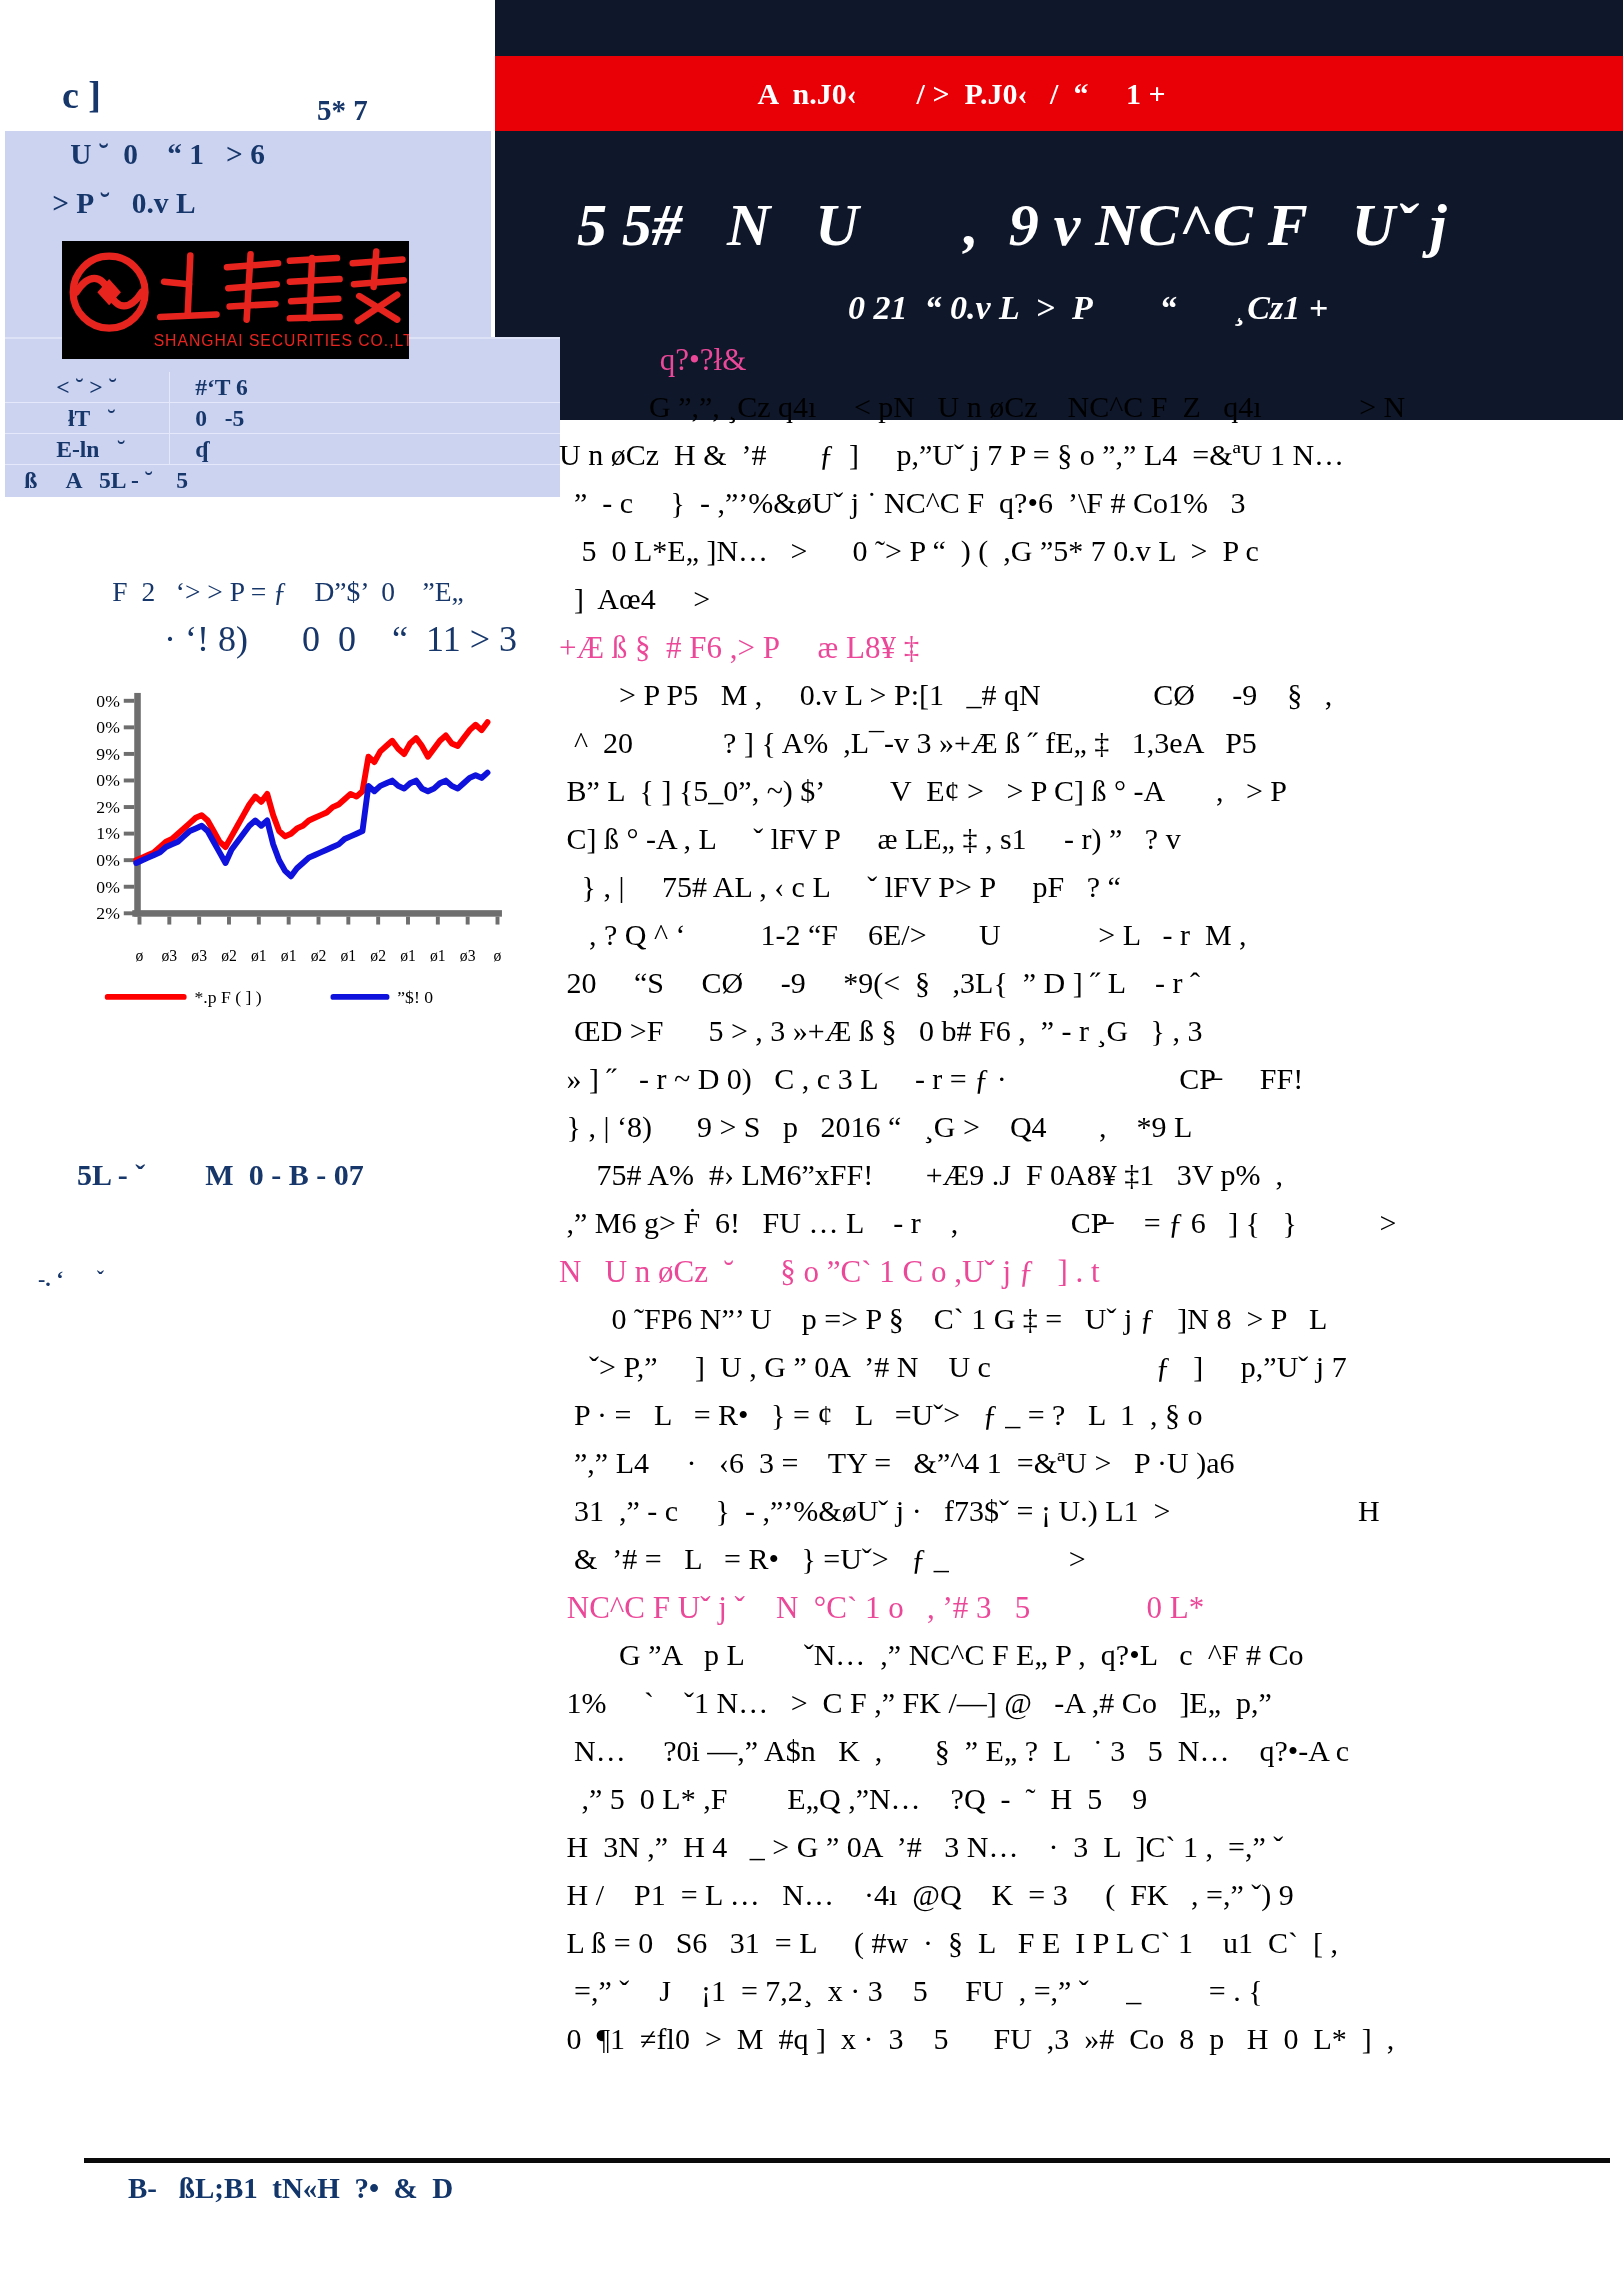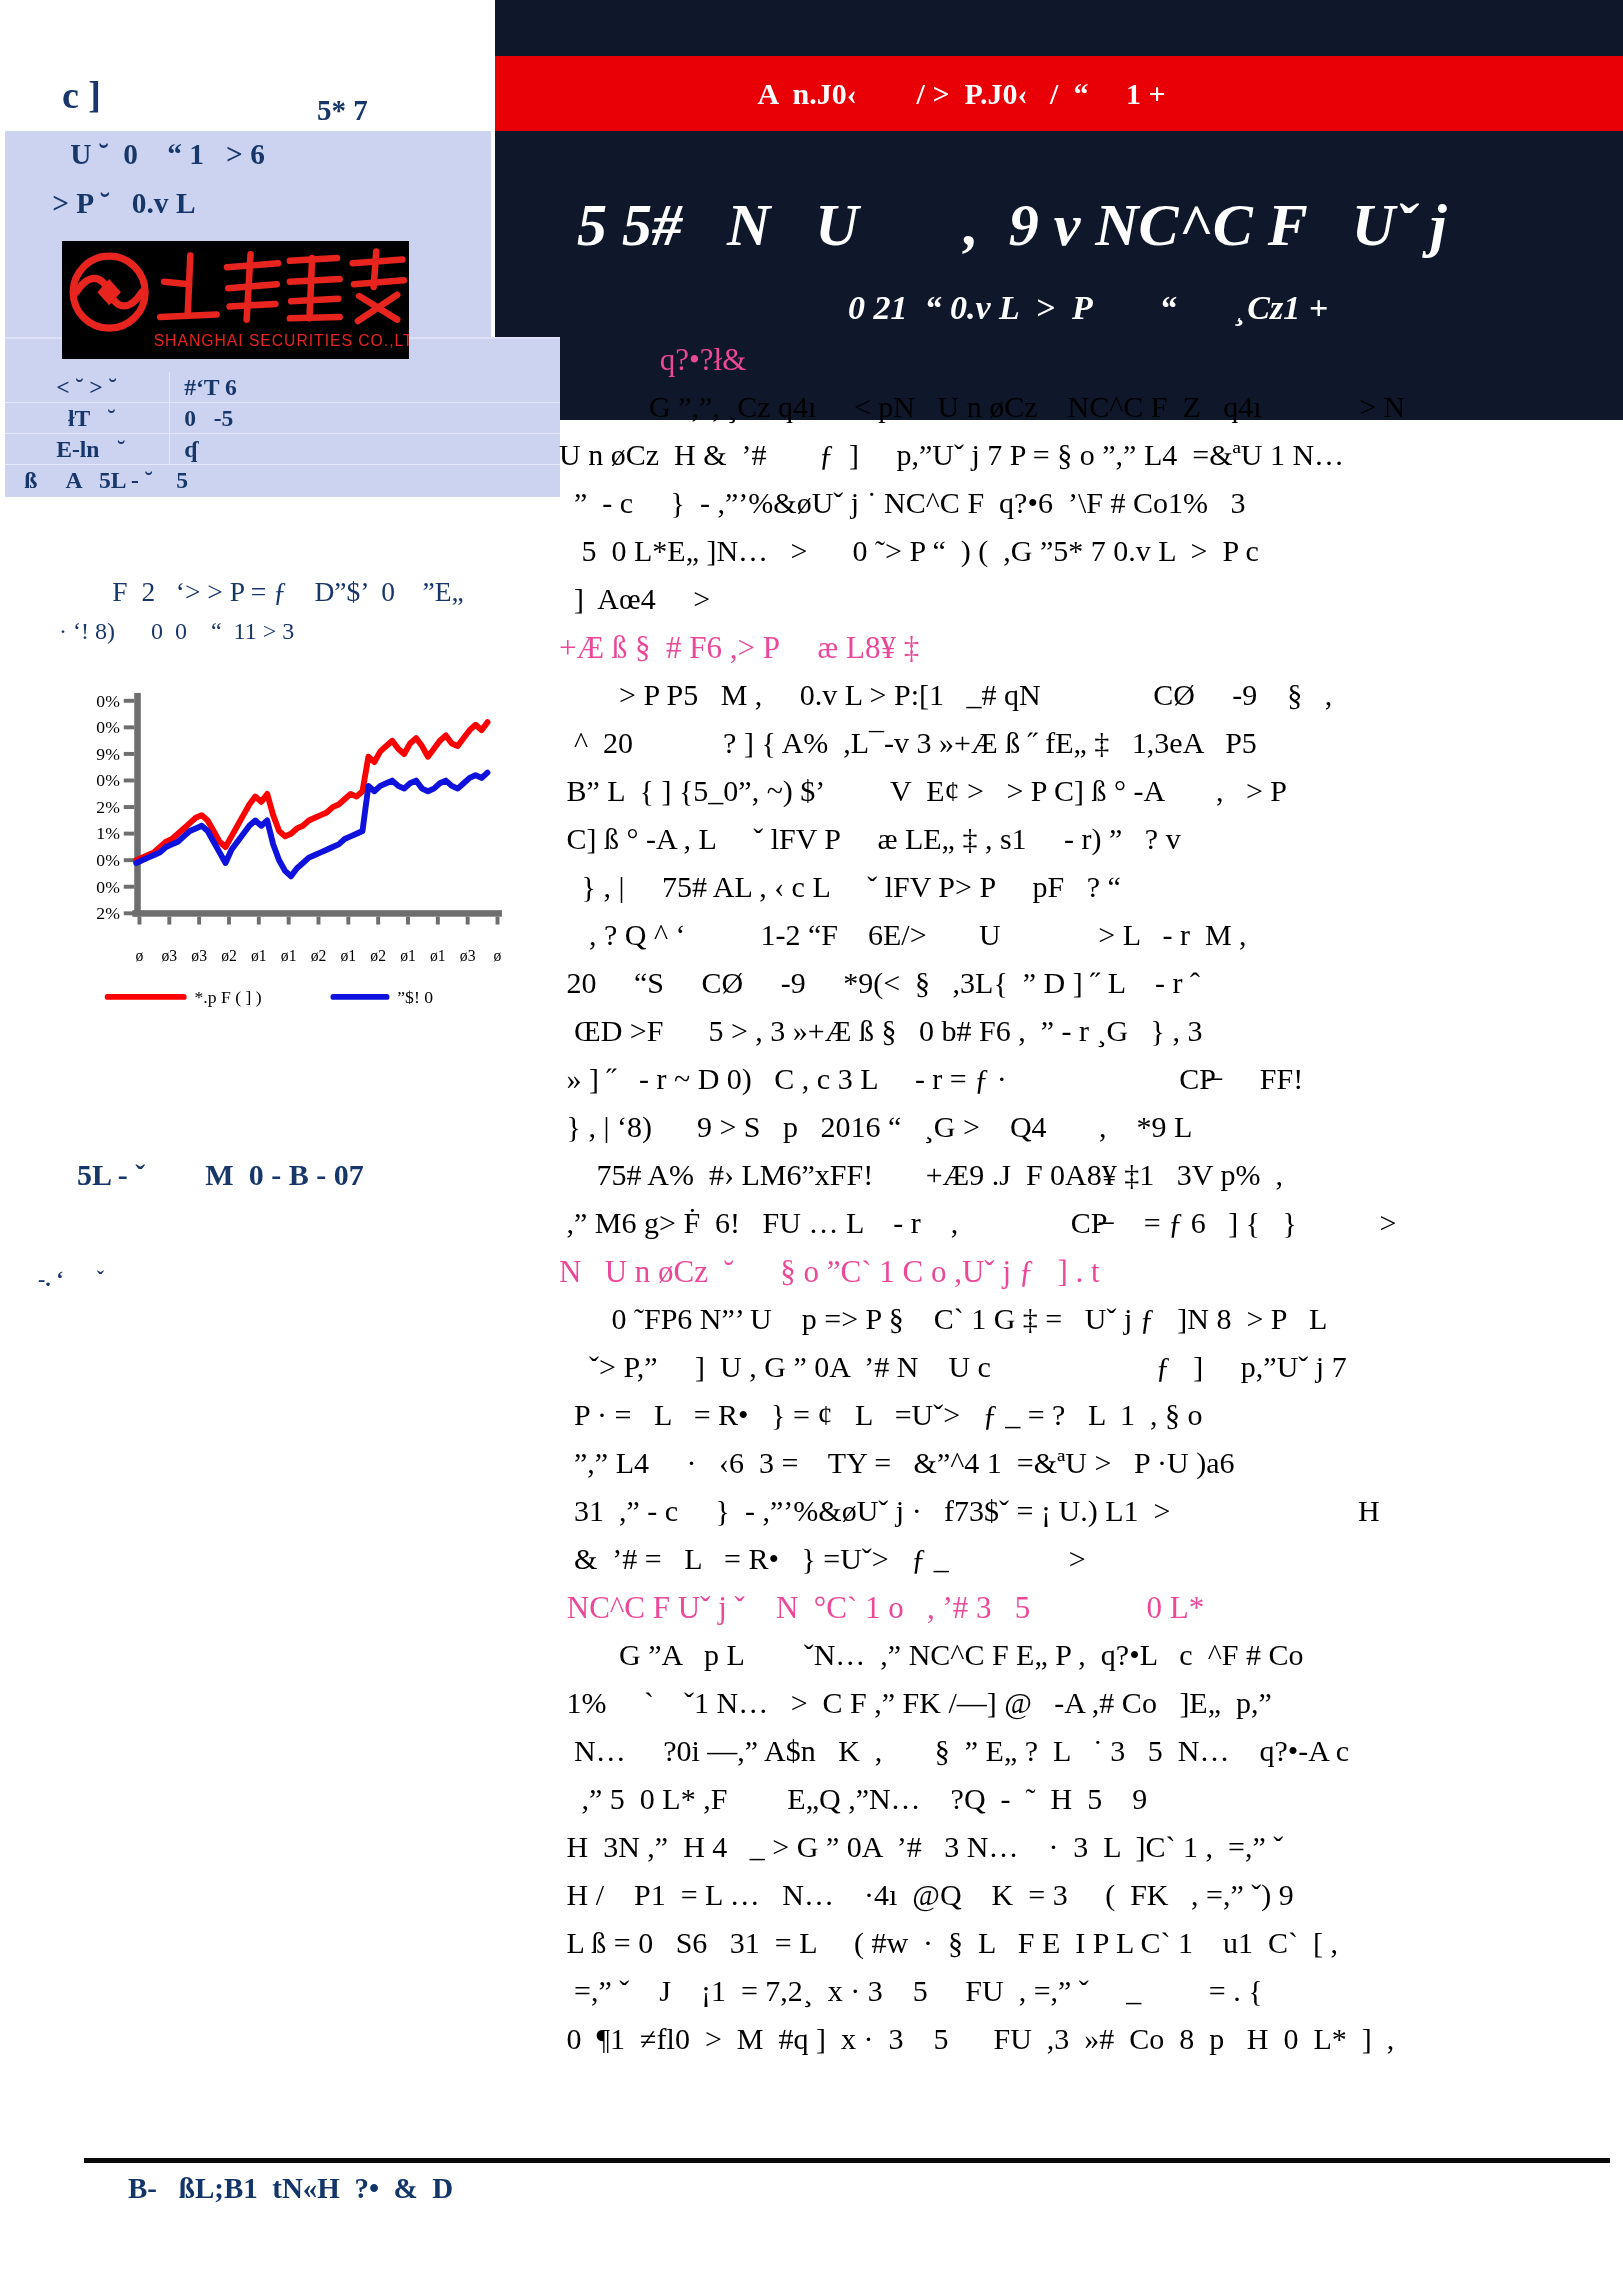--- a/index.html
+++ b/index.html
@@ -29,27 +29,27 @@
   .sa-line2{position:absolute;left:47px;top:56px;font-size:29.4px;font-weight:bold;
             color:#17376b;white-space:pre;}
   .logo{left:62px;top:241px;width:347px;height:118px;background:#000000;z-index:2;}
   .sidebar-b{left:5.2px;top:337px;width:555px;height:160px;background:#ccd3f1;
              border-top:2px solid #dde2f7;box-sizing:border-box;padding-top:33px;}
   .sb-row{display:grid;grid-template-columns:164px 1fr;height:30px;align-items:center;
           font-size:23.6px;font-weight:bold;color:#17376b;white-space:pre;}
   .sb-row.with-div{border-bottom:0.7px solid #e4e8fa;}
   .sb-row.with-div .sb-value{border-left:0.7px solid #e4e8fa;}
   .sb-label{padding-left:51px;}
-  .sb-value{padding-left:14px;height:100%;display:flex;align-items:center;}
+  .sb-value{padding-left:25px;height:100%;display:flex;align-items:center;}
   .sb-row.full{display:block;padding-left:19px;line-height:30px;}
 
   
   .chart-title1{left:59px;top:576px;width:458px;text-align:center;font-size:27.5px;
                 color:#17376b;white-space:pre;}
-  .chart-title2{left:59px;top:618px;width:458px;text-align:left;font-size:24px;
+  .chart-title2{left:59px;top:618px;width:458px;text-align:right;font-size:36px;
                 color:#17376b;white-space:pre;}
   #chart-svg{position:absolute;left:59px;top:681px;}
 
   .report-no{left:77px;top:1158px;font-size:30px;font-weight:bold;color:#17376b;white-space:pre;}
   .side-note{left:38px;top:1266px;font-size:22px;font-weight:bold;color:#17376b;white-space:pre;}
 
   
   .main{left:559px;top:342px;width:1047px;}
   .bline{height:48px;font-size:30px;color:#000000;white-space:pre;overflow:visible;}
   .bheading{font-size:31px;font-weight:normal;color:#ec4899;}

